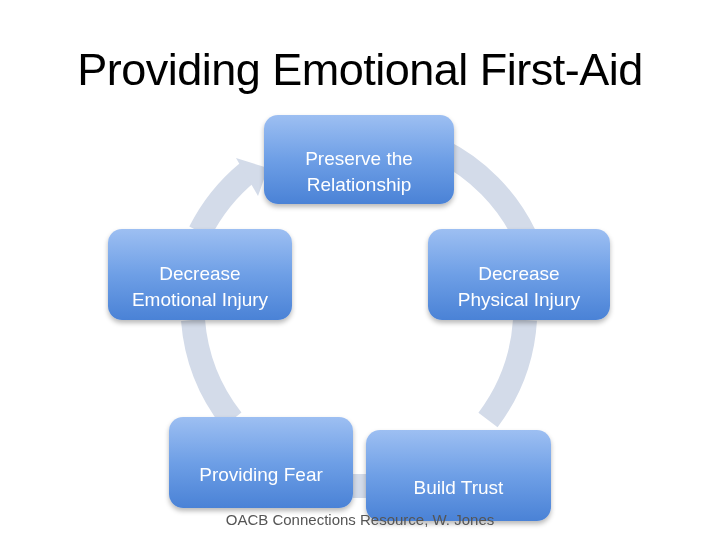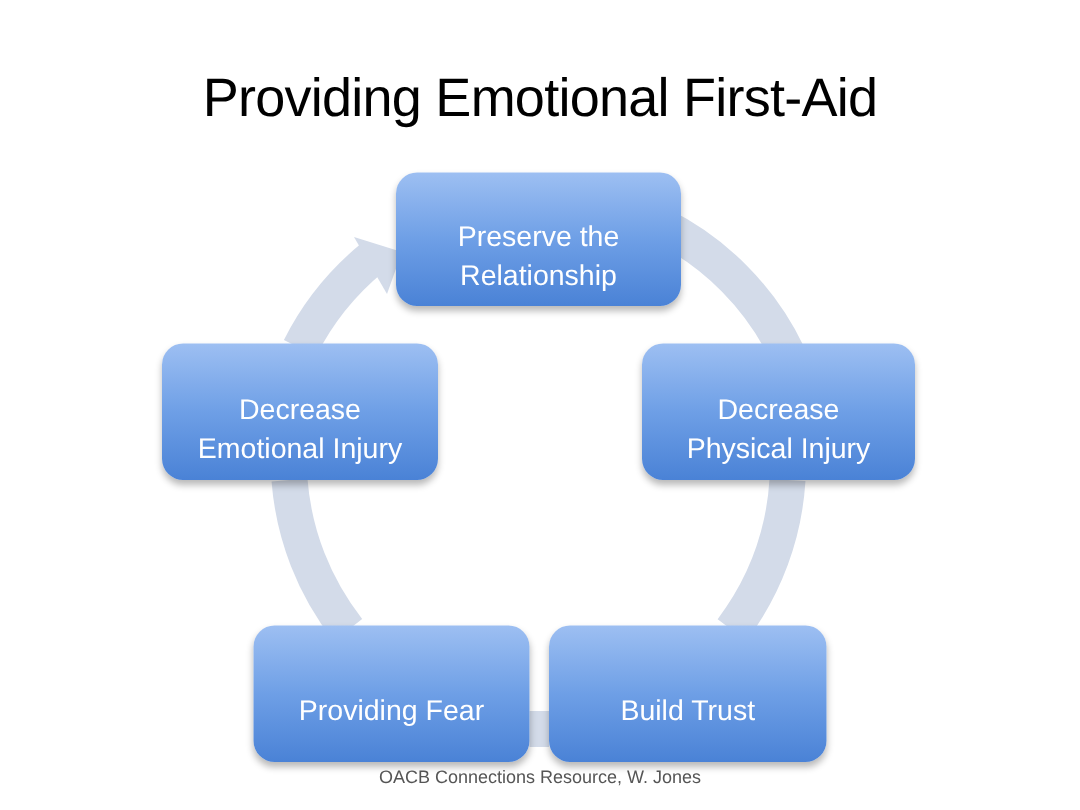--- a/index.html
+++ b/index.html
@@ -13,21 +13,21 @@
       position: relative;
       overflow: hidden;
       font-family: "DejaVu Sans", "Liberation Sans", sans-serif;
     }
     .title {
       position: absolute;
       left: 0;
       top: 44px;
       width: 720px;
       text-align: center;
-      font-size: 36px;
+      font-size: 45px;
       color: #000000;
       letter-spacing: -0.5px;
       font-family: "Liberation Sans", "DejaVu Sans", sans-serif;
     }
     .ring {
       position: absolute;
       left: 0;
       top: 0;
       width: 720px;
       height: 540px;
@@ -44,30 +44,30 @@
       justify-content: center;
       text-align: center;
       font-size: 19px;
       line-height: 26px;
       font-family: "Liberation Sans", "DejaVu Sans", sans-serif;
       padding: 0 6px;
     }
     .node span { white-space: pre-line; margin-top: 25px; }
     .n0 { left: 264px; top: 115px; width: 190px; height: 89px; }
     .n1 { left: 428px; top: 229px; width: 182px; height: 91px; }
-    .n2 { left: 366px; top: 417px; width: 185px; height: 91px; }
+    .n2 { left: 366px; top: 430px; width: 185px; height: 91px; }
     .n3 { left: 169px; top: 417px; width: 184px; height: 91px; }
     .n4 { left: 108px; top: 229px; width: 184px; height: 91px; }
     .footer {
       position: absolute;
       left: 0;
       top: 511px;
       width: 720px;
       text-align: center;
-      font-size: 12px;
+      font-size: 15px;
       color: #555555;
       font-family: "Liberation Sans", "DejaVu Sans", sans-serif;
     }
   </style>
 </head>
 <body>
 
 <div class="title">Providing Emotional First-Aid</div>
 
 <svg class="ring" viewBox="0 0 720 540">

